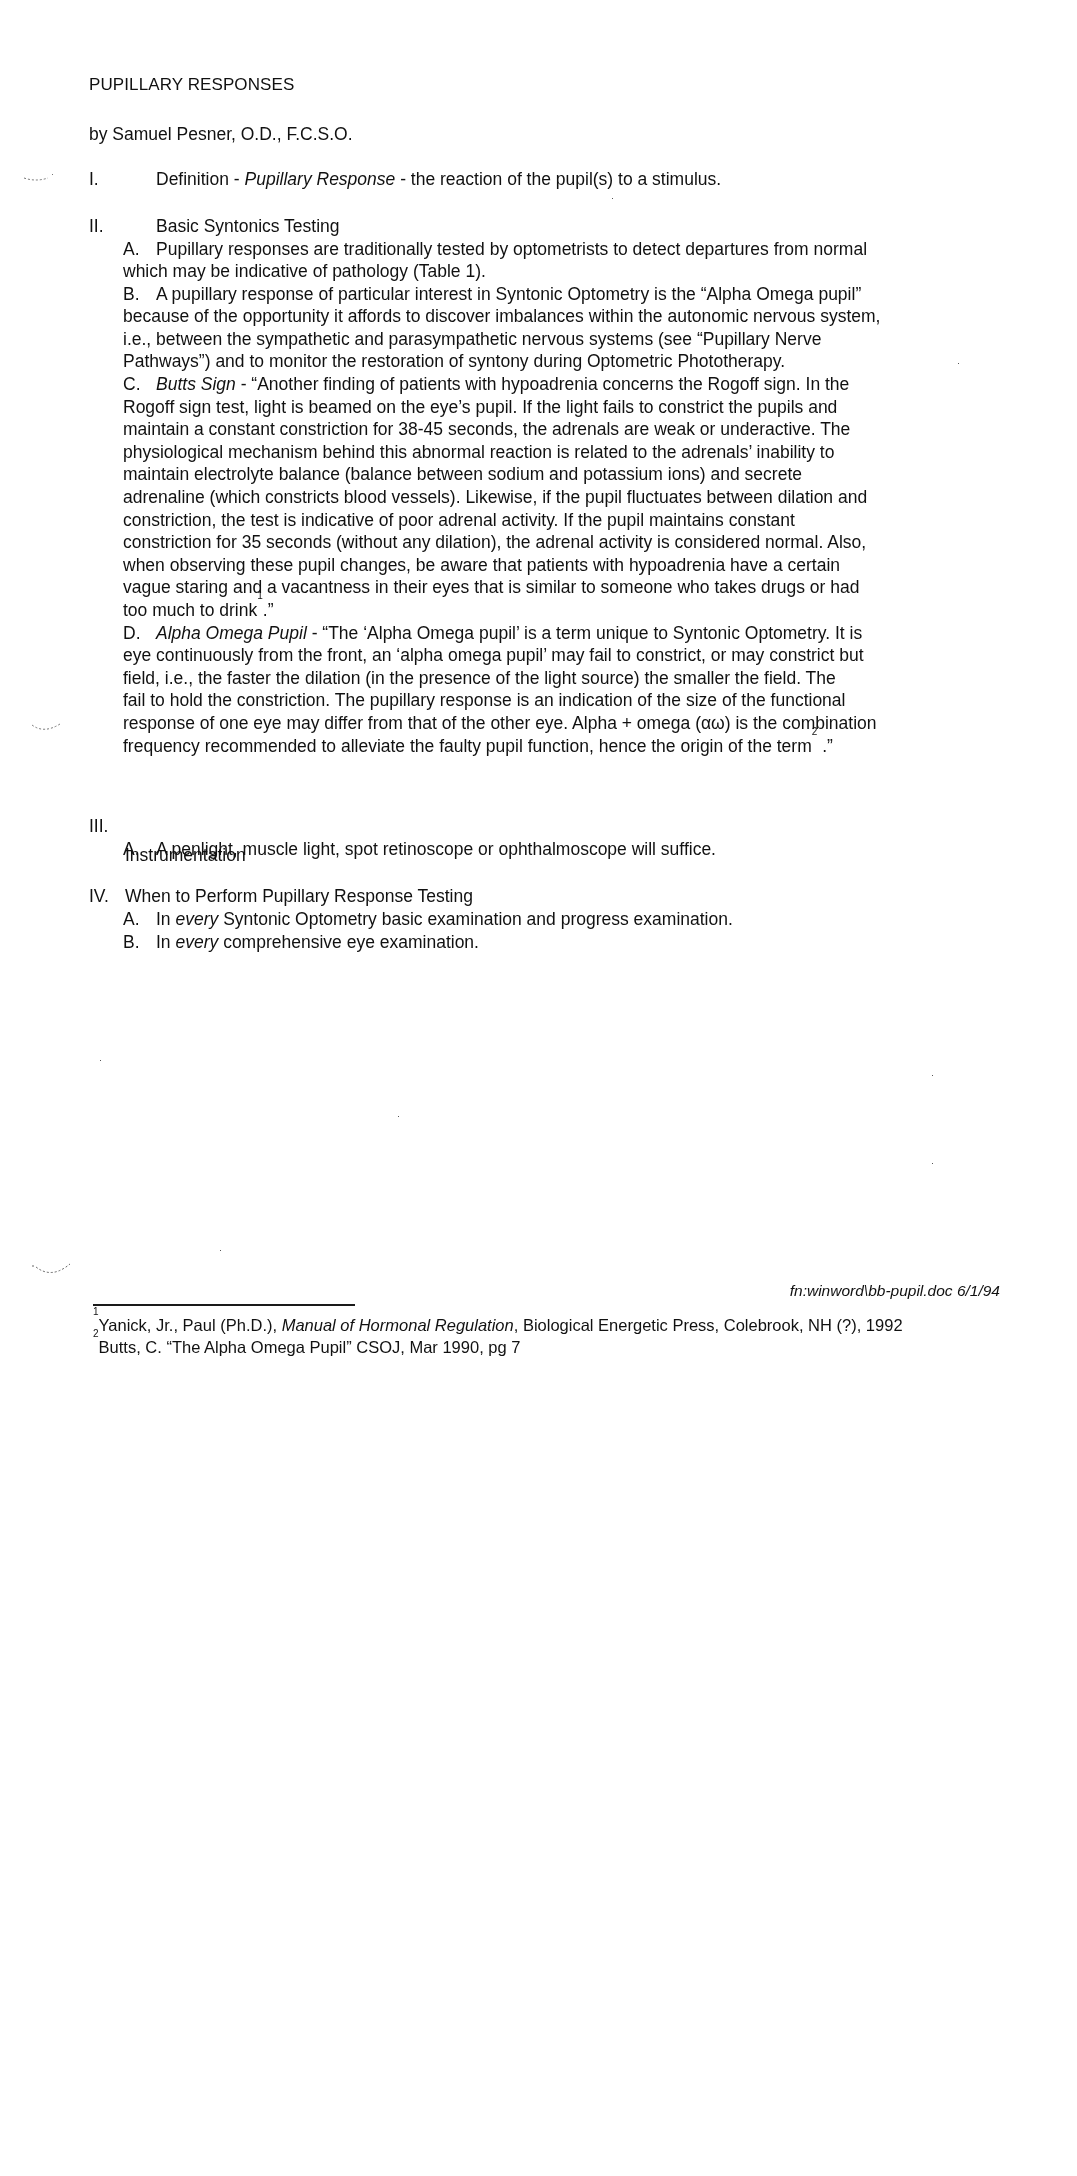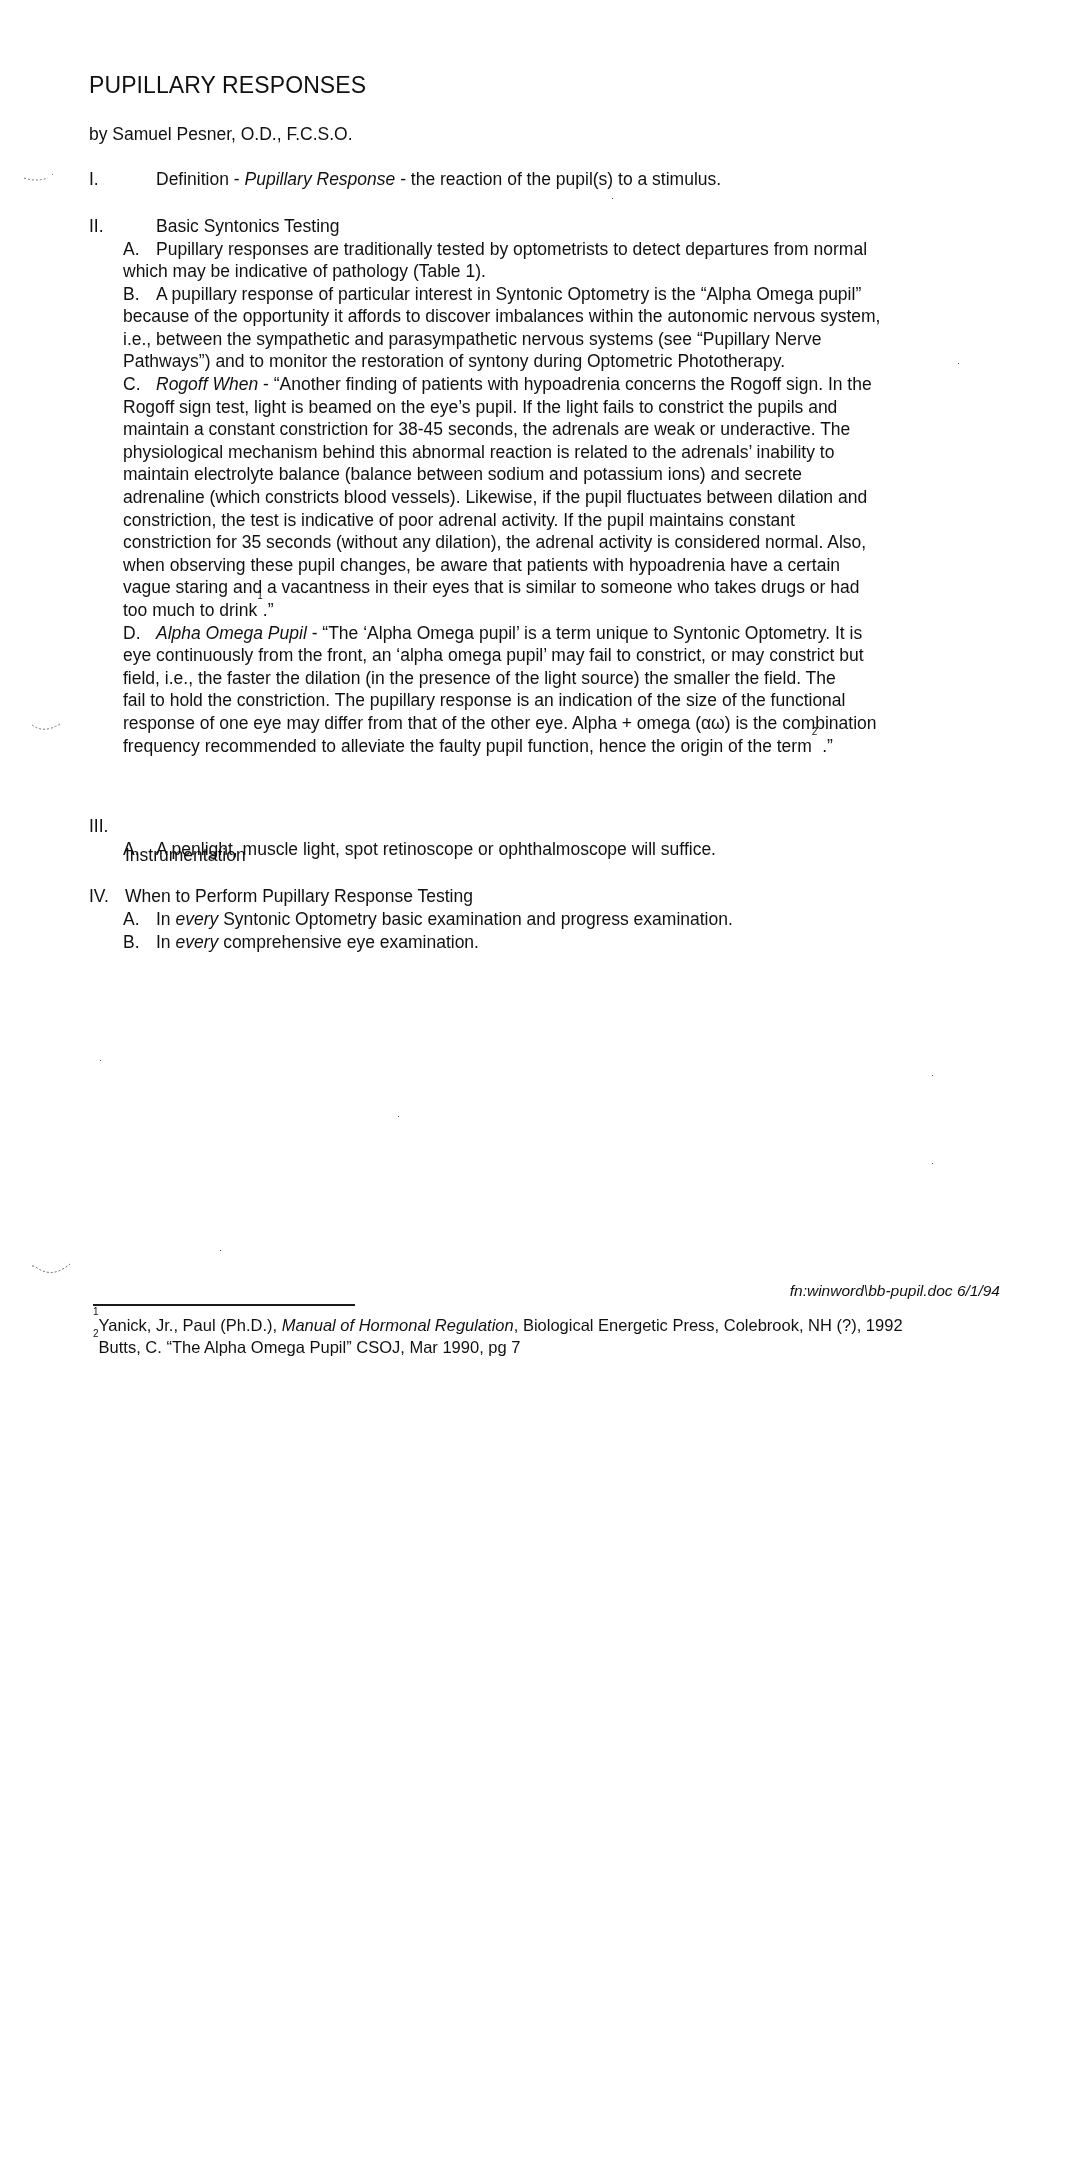--- a/index.html
+++ b/index.html
@@ -2,21 +2,21 @@
 <html><head>
   <meta charset="utf-8">
   <style>
     html, body { margin: 0; padding: 0; background: #ffffff; }
     body {
       width: 1077px; height: 2176px; position: relative; overflow: hidden;
       font-family: "Liberation Sans", sans-serif; color: #111111;
       font-size: 17.5px; line-height: 22.6px;
     }
     .abs { position: absolute; white-space: nowrap; }
-    .title { left: 89px; top: 74px; font-size: 23px; letter-spacing: 0.1px; text-align: center; }
+    .title { left: 89px; top: 74px; font-size: 17px; letter-spacing: 0.1px; text-align: center; }
     .author { left: 89px; top: 123px; }
     .sec-num { position: absolute; }
     .block { position: absolute; left: 123px; width: 880px; }
     .block p { margin: 0; white-space: nowrap; }
     .lbl { display: inline-block; width: 33px; }
     em { font-style: italic; }
     sup { font-size: 10px; vertical-align: top; position: relative; top: -3px; line-height: 0; }
     .fnline { position: absolute; left: 93px; top: 1304px; width: 262px; height: 2px; background: #1a1a1a; }
     .fn { position: absolute; left: 93px; font-size: 16.5px; white-space: nowrap; }
     .fn sup { font-size: 10px; top: -2px; }
@@ -41,21 +41,21 @@
 <div class="block" style="top:237.5px;">
 
   <p><span class="lbl">A.</span><span>Pupillary responses are traditionally tested by optometrists to detect departures from normal</span></p>
   <p>which may be indicative of pathology (Table 1).</p>
 
   <p><span class="lbl">B.</span><span>A pupillary response of particular interest in Syntonic Optometry is the “Alpha Omega pupil”</span></p>
   <p>because of the opportunity it affords to discover imbalances within the autonomic nervous system,</p>
   <p>i.e., between the sympathetic and parasympathetic nervous systems (see “Pupillary Nerve</p>
   <p>Pathways”) and to monitor the restoration of syntony during Optometric Phototherapy.</p>
 
-  <p><span class="lbl">C.</span><em>Rogoff When</em><span> - “Another finding of patients with hypoadrenia concerns the Rogoff sign. In the</span></p>
+  <p><span class="lbl">C.</span><em>Butts Sign</em><span> - “Another finding of patients with hypoadrenia concerns the Rogoff sign. In the</span></p>
   <p>Rogoff sign test, light is beamed on the eye’s pupil. If the light fails to constrict the pupils and</p>
   <p>maintain a constant constriction for 38-45 seconds, the adrenals are weak or underactive. The</p>
   <p>physiological mechanism behind this abnormal reaction is related to the adrenals’ inability to</p>
   <p>maintain electrolyte balance (balance between sodium and potassium ions) and secrete</p>
   <p>adrenaline (which constricts blood vessels). Likewise, if the pupil fluctuates between dilation and</p>
   <p>constriction, the test is indicative of poor adrenal activity. If the pupil maintains constant</p>
   <p>constriction for 35 seconds (without any dilation), the adrenal activity is considered normal. Also,</p>
   <p>when observing these pupil changes, be aware that patients with hypoadrenia have a certain</p>
   <p>vague staring and a vacantness in their eyes that is similar to someone who takes drugs or had</p>
   <p><span>too much to drink</span><sup>1</sup><span>.”</span></p>

